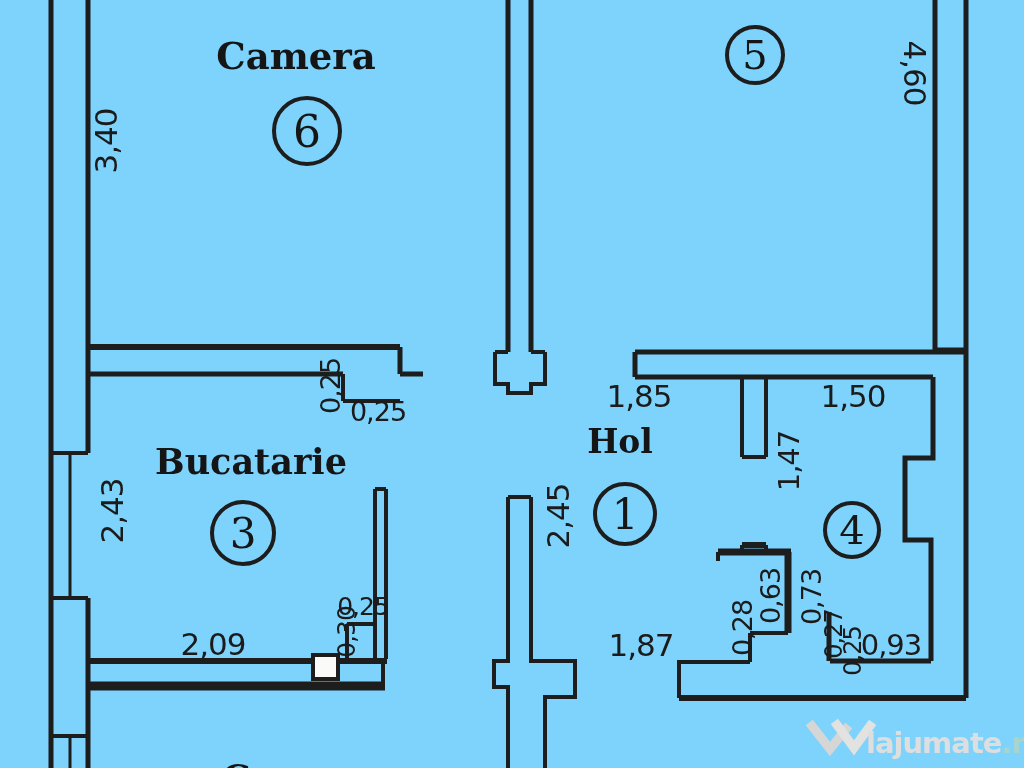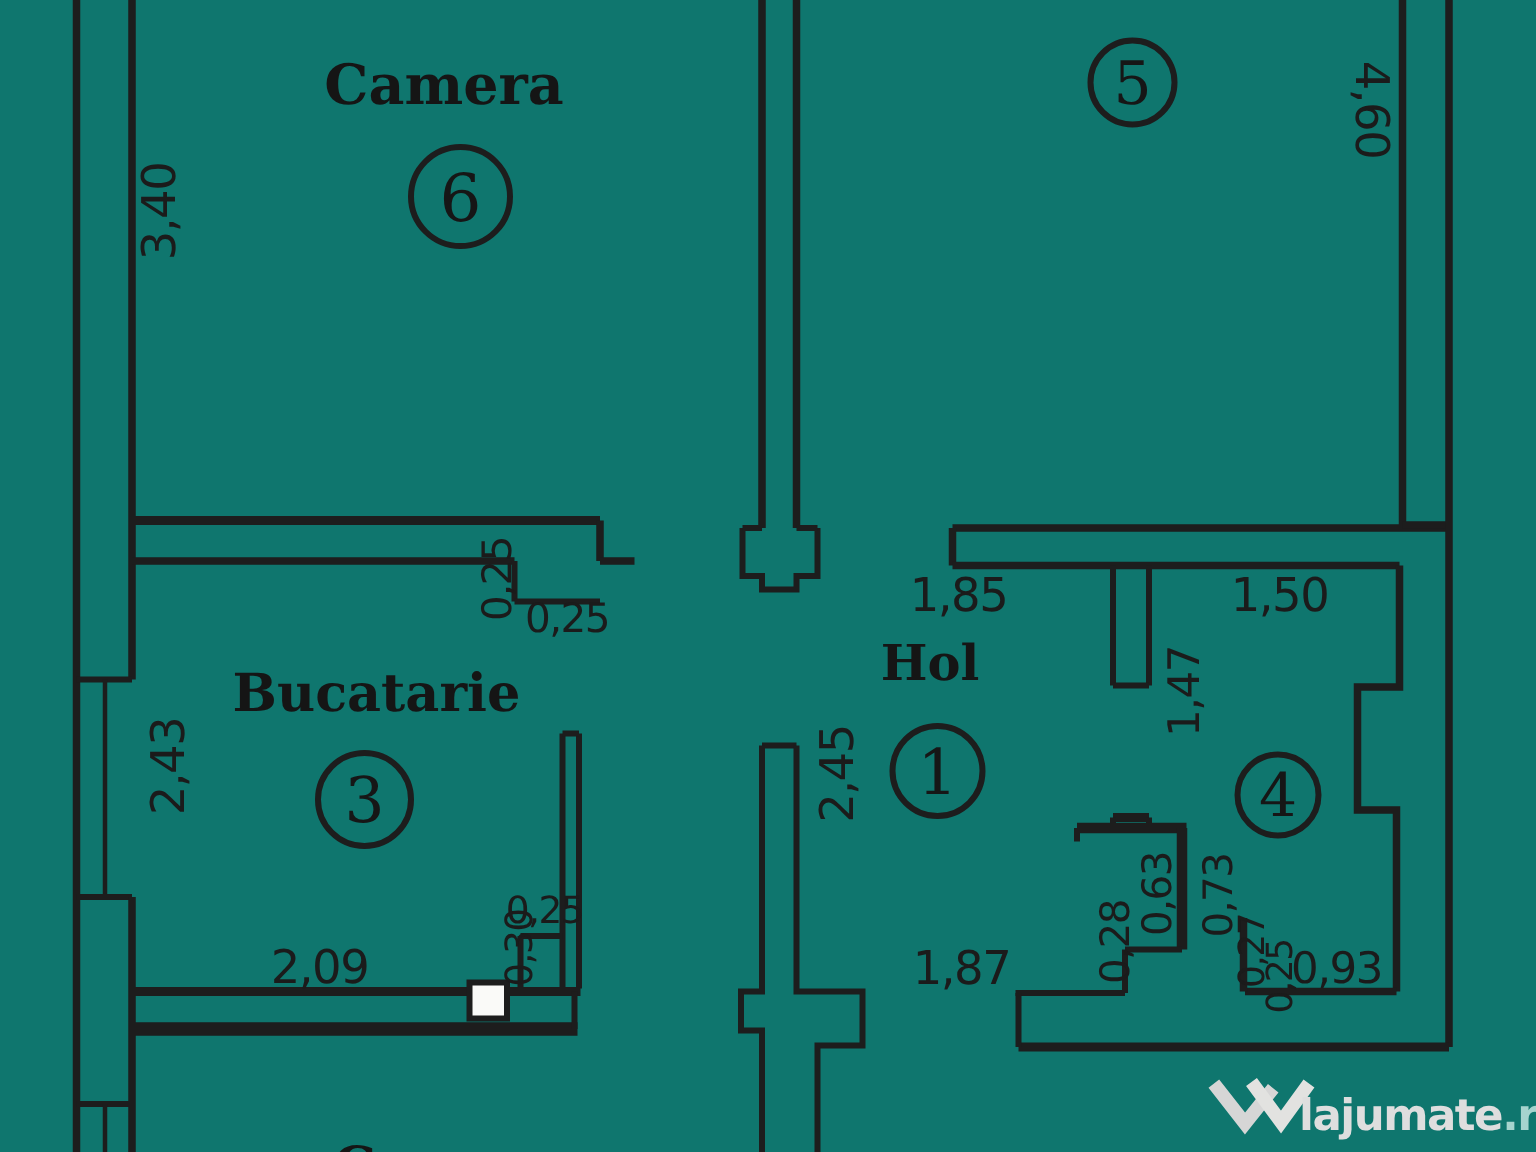--- a/index.html
+++ b/index.html
@@ -1,16 +1,16 @@
 <!DOCTYPE html>
 <html><head>
 <meta charset="utf-8">
 <style>
   html,body{margin:0;padding:0;background:#ffffff;}
-  .stage{position:relative;width:1024px;height:768px;background:#0f766e;overflow:hidden;}
+  .stage{position:relative;width:1024px;height:768px;background:#7dd3fc;overflow:hidden;}
   svg{display:block;}
   .wall{stroke:#1d1d1d;fill:none;}
   .room-label{font-family:"DejaVu Serif","Liberation Serif",serif;font-weight:bold;fill:#151515;}
   .dim{font-family:"DejaVu Sans","Liberation Sans",sans-serif;fill:#1b1b1b;letter-spacing:-1px;font-weight:500;}
   .circ-num{font-family:"DejaVu Serif","Liberation Serif",serif;fill:#161616;}
   .wm-text{font-family:"DejaVu Sans","Liberation Sans",sans-serif;font-weight:bold;letter-spacing:-1px;}
 </style>
 </head>
 <body>
 

